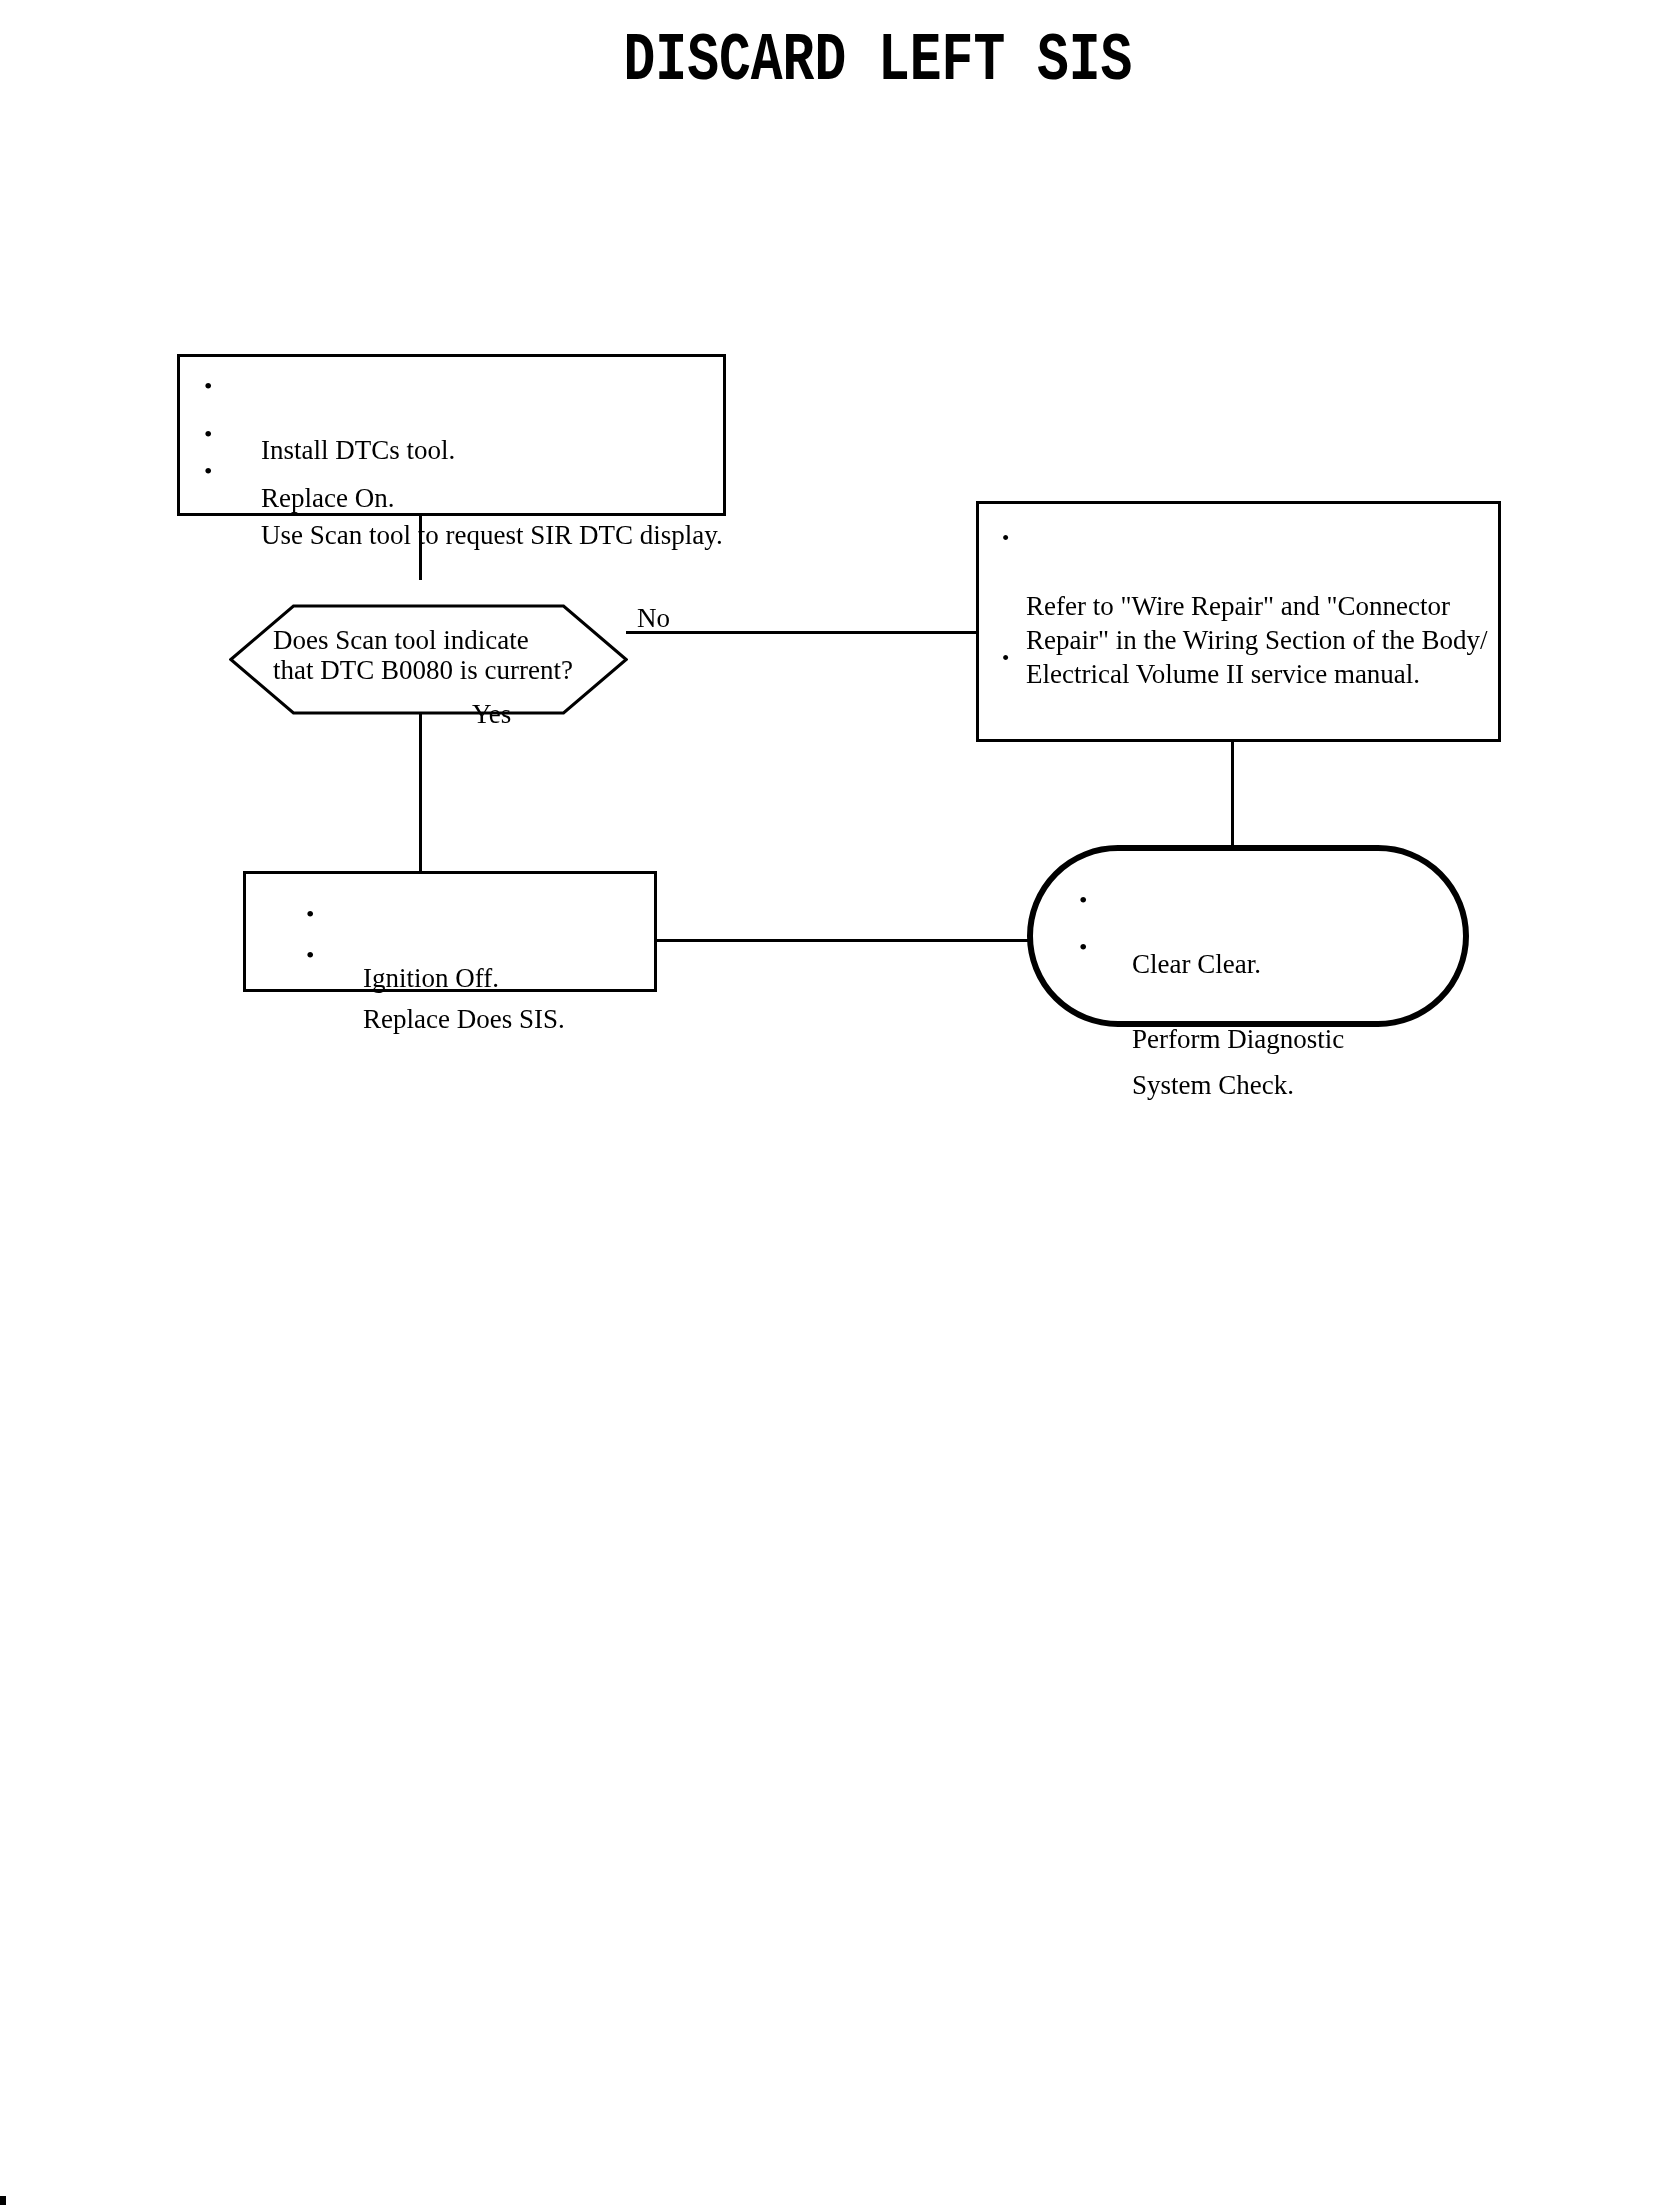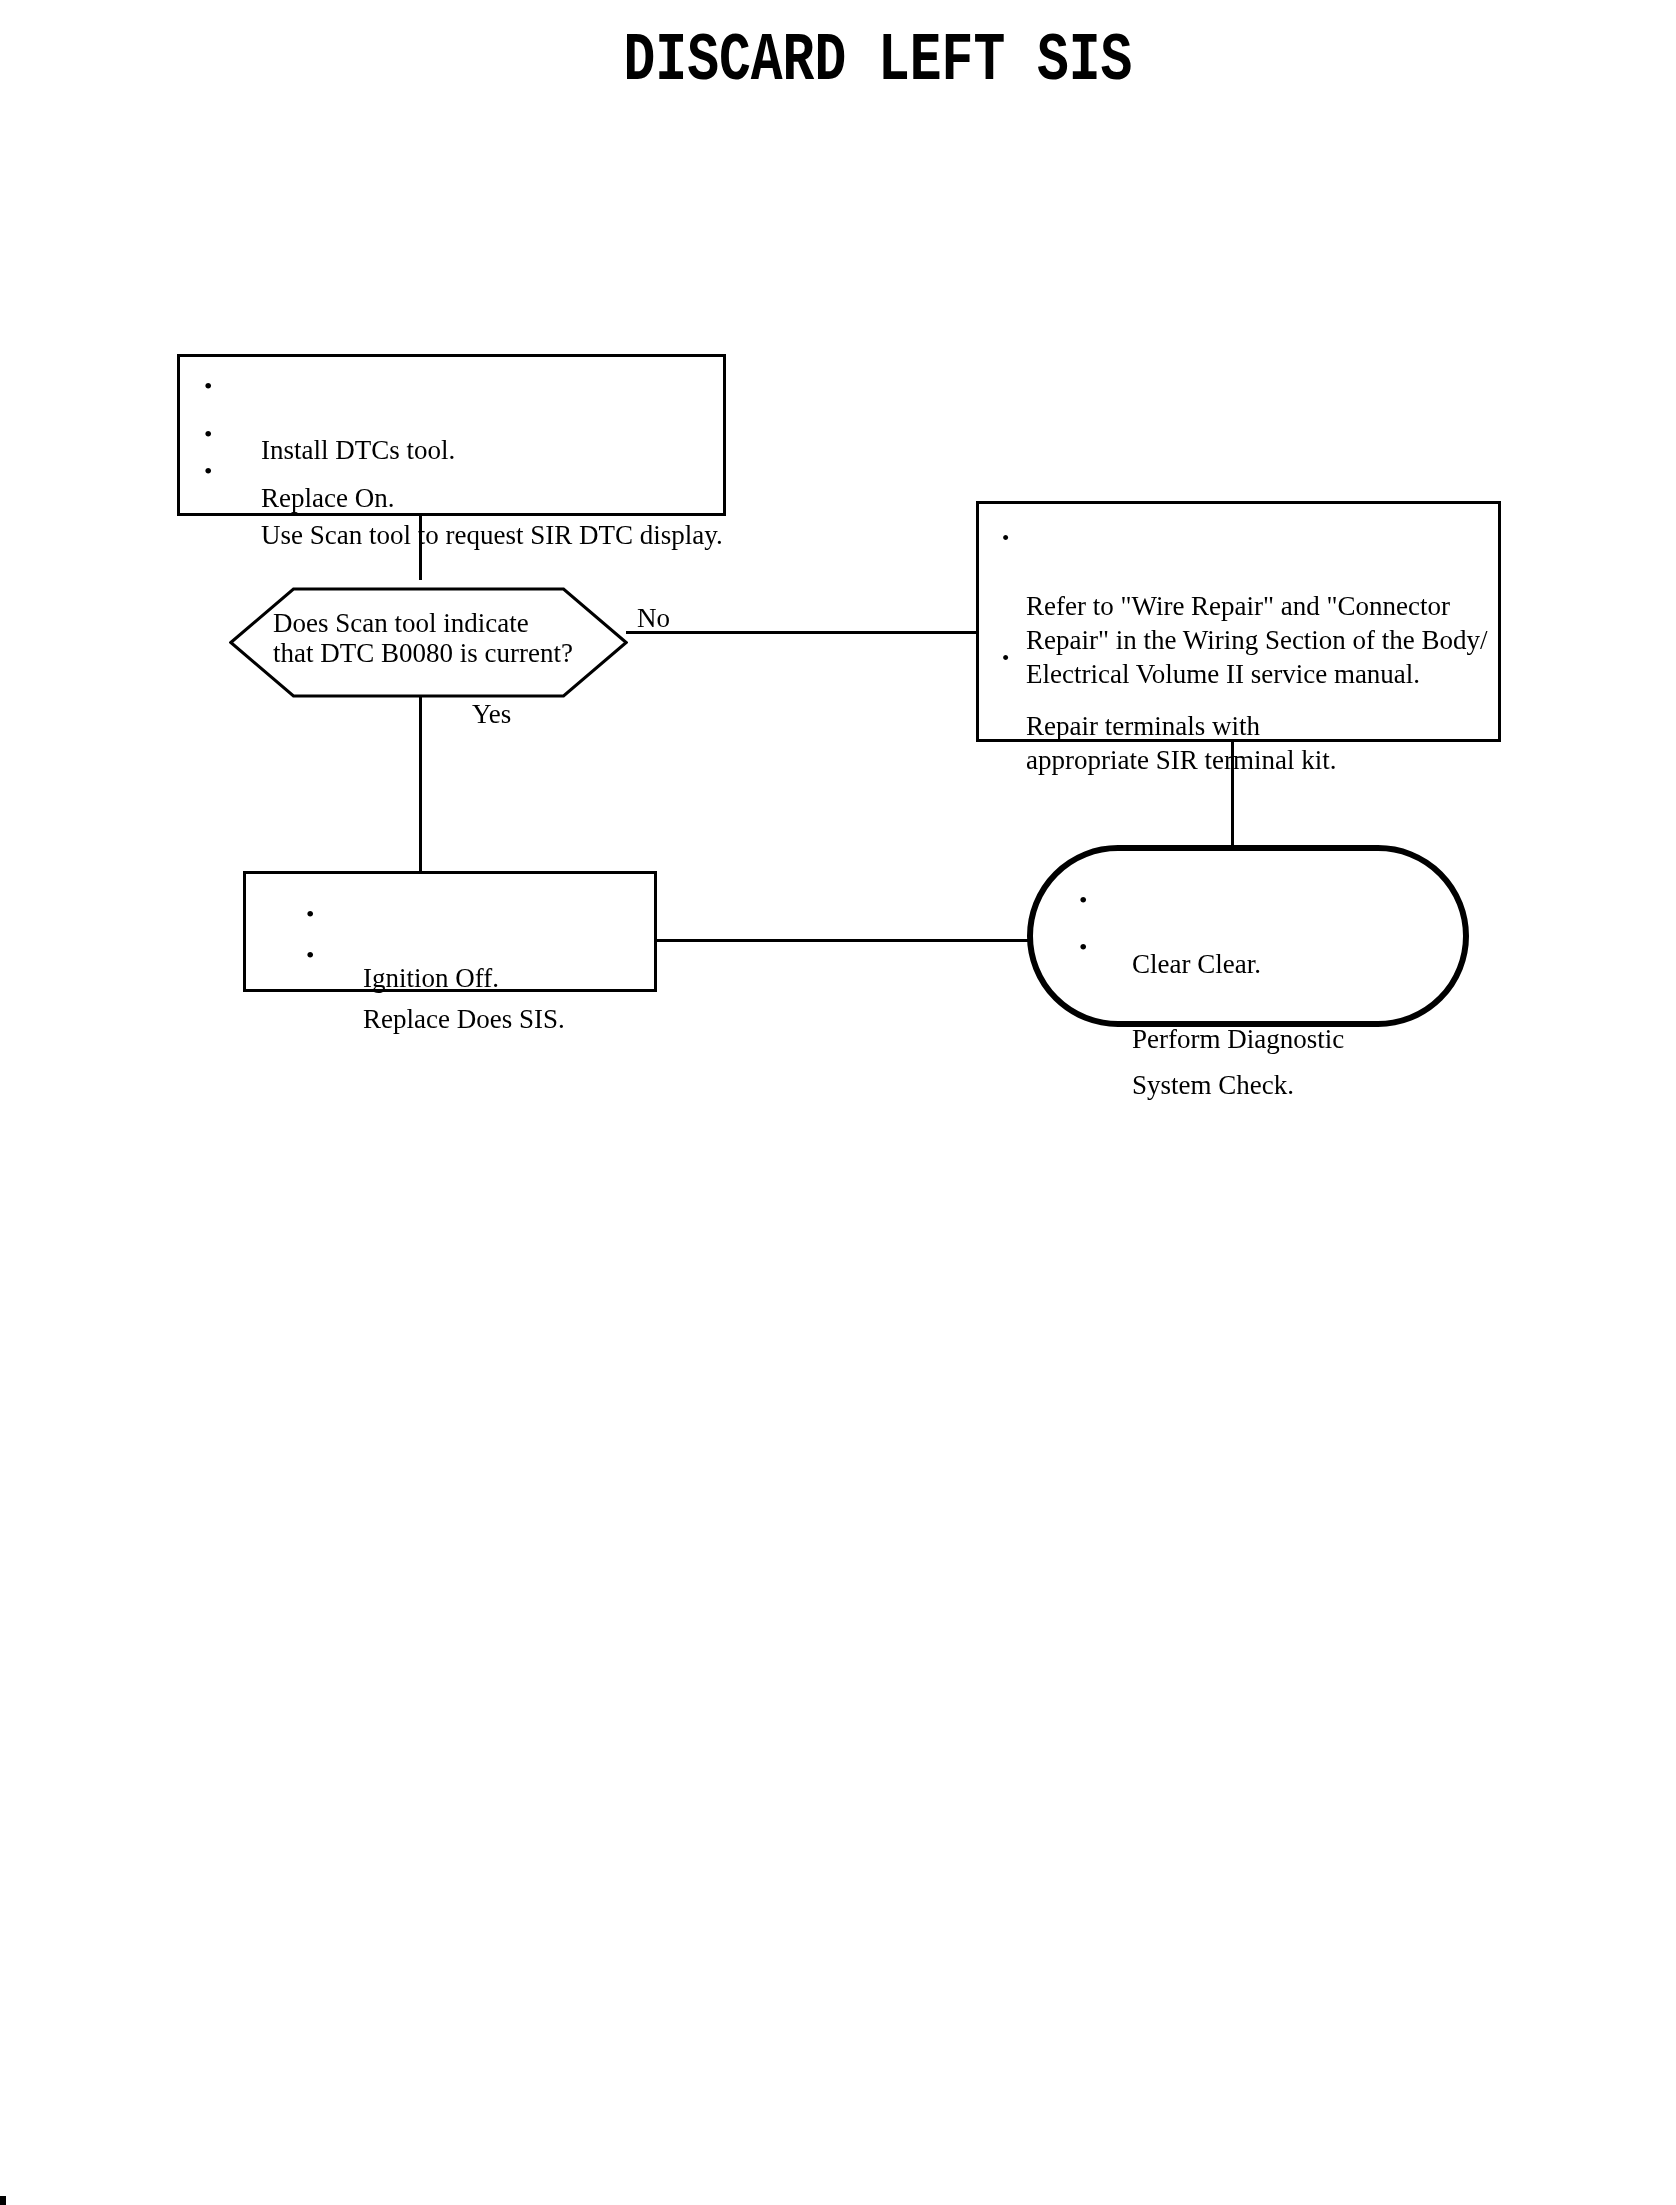--- a/index.html
+++ b/index.html
@@ -28,21 +28,21 @@
   
   .yesbox .row{left:117px;}
   .yesbox .bullet{left:-57px;}
   .ybr1{top:24px;} .ybr2{top:65px;}
   
   .stadium .row{left:99px;}
   .stadium .bullet{left:-53px;}
   .str1{top:33px;} .str2{top:73px;line-height:46px;}
   .str2 .bullet{line-height:46px;}
   
-  .hexwrap{position:absolute;left:229px;top:587px;width:399px;height:111px;}
+  .hexwrap{position:absolute;left:229px;top:604px;width:399px;height:111px;}
   .hexwrap svg{position:absolute;left:0;top:0;}
   .hextext{position:absolute;left:44px;top:21px;font-size:27px;line-height:30px;white-space:pre-line;}
   
   .line{position:absolute;background:#000;}
   .v1{left:419px;top:514px;width:3px;height:66px;}
   .v2{left:419px;top:688px;width:3px;height:184px;}
   .v3{left:1231px;top:740px;width:3px;height:107px;}
   .h1{left:626px;top:631px;width:353px;height:3px;}
   .h2{left:656px;top:939px;width:373px;height:3px;}
   .lbl{position:absolute;font-size:27px;line-height:32px;}
@@ -91,22 +91,20 @@
 
   <div class="node box nobox">
     <div class="row nbr1">
       <span class="bullet">•</span>
       <span>Refer to "Wire Repair" and "Connector
 Repair" in the Wiring Section of the Body/
 Electrical Volume II service manual.</span>
     </div>
     <div class="row nbr2">
       <span class="bullet">•</span>
-      <span>Repair terminals with
-appropriate SIR terminal kit.</span>
     </div>
   </div>
 
   <div class="node box yesbox">
     <div class="row ybr1">
       <span class="bullet">•</span>
       <span>Ignition Off.</span>
     </div>
     <div class="row ybr2">
       <span class="bullet">•</span>

